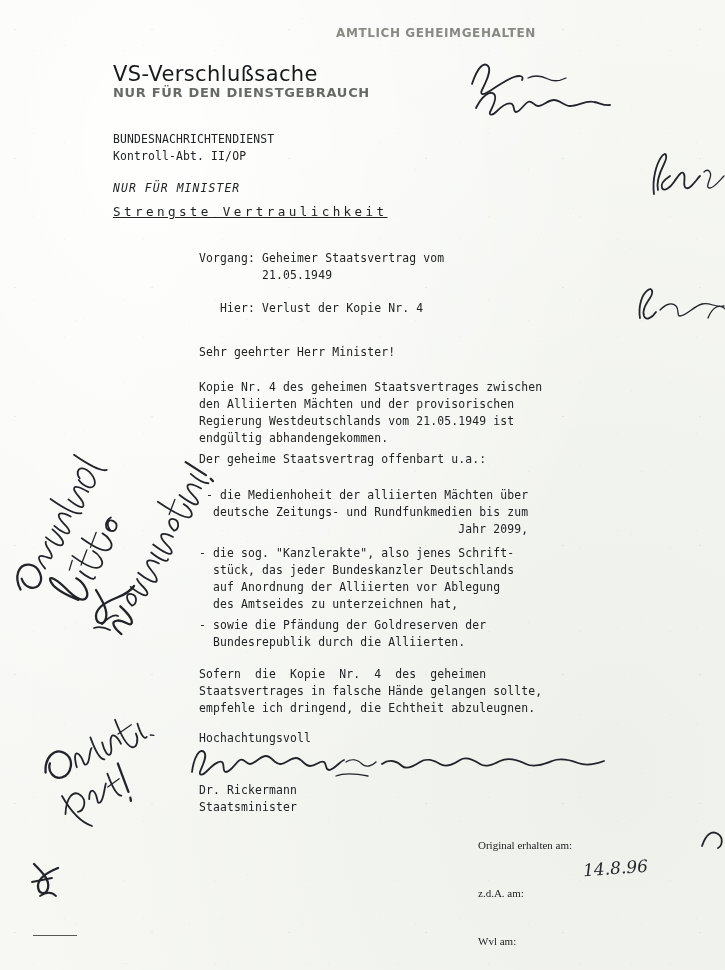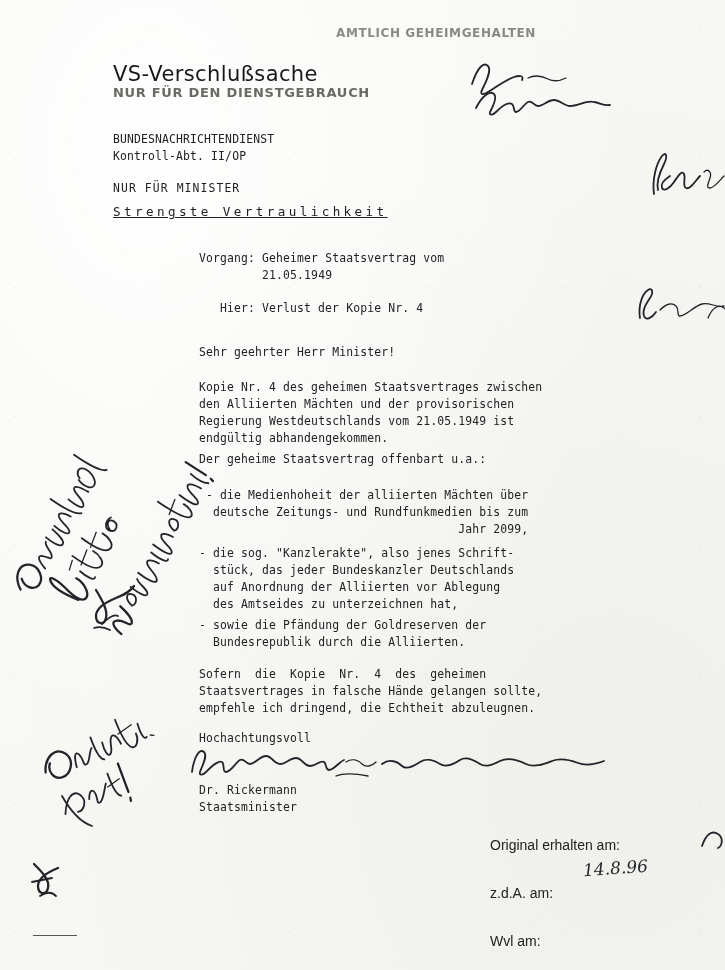--- a/index.html
+++ b/index.html
@@ -83,44 +83,45 @@
     position: absolute;
     font-family: "DejaVu Sans Mono", monospace;
     font-size: 11.4px;
     line-height: 17px;
     color: #202224;
     white-space: pre;
     letter-spacing: 0.15px;
   }
   .typed.wide {
     letter-spacing: 1.1px;
+    font-style: italic;
   }
 
   #org { left: 113px; top: 131px; }
   #nfm { left: 113px; top: 180px; }
   #strengste { left: 113px; top: 203px; font-size: 12.6px; letter-spacing: 3.4px; text-decoration: underline; }
   #vorgang { left: 199px; top: 250px; }
   #hier { left: 220px; top: 300px; text-align: right; }
   #salut { left: 199px; top: 344px; }
   #para1 { left: 199px; top: 379px; }
   #para2 { left: 199px; top: 451px; }
   #bullet1 { left: 199px; top: 487px; text-align: right; }
   #bullet2 { left: 199px; top: 545px; }
   #bullet3 { left: 199px; top: 617px; }
   #para3 { left: 199px; top: 666px; }
   #closing { left: 199px; top: 730px; }
   #signer { left: 199px; top: 782px; }
 
   
   #receipt {
     position: absolute;
-    left: 490px;
+    left: 478px;
     top: 833px;
-    font-family: Liberation Sans, sans-serif;
-    font-size: 14px;
+    font-family: Liberation Serif, serif;
+    font-size: 11px;
     line-height: 24px;
     color: #202224;
     white-space: pre;
   }
   #bottom-rule {
     position: absolute;
     left: 33px;
     top: 935px;
     width: 44px;
     height: 0;

